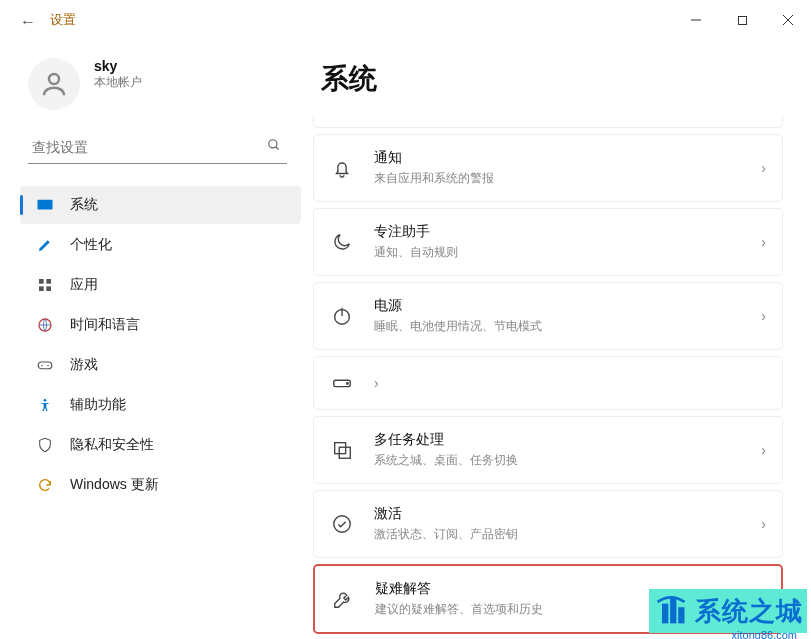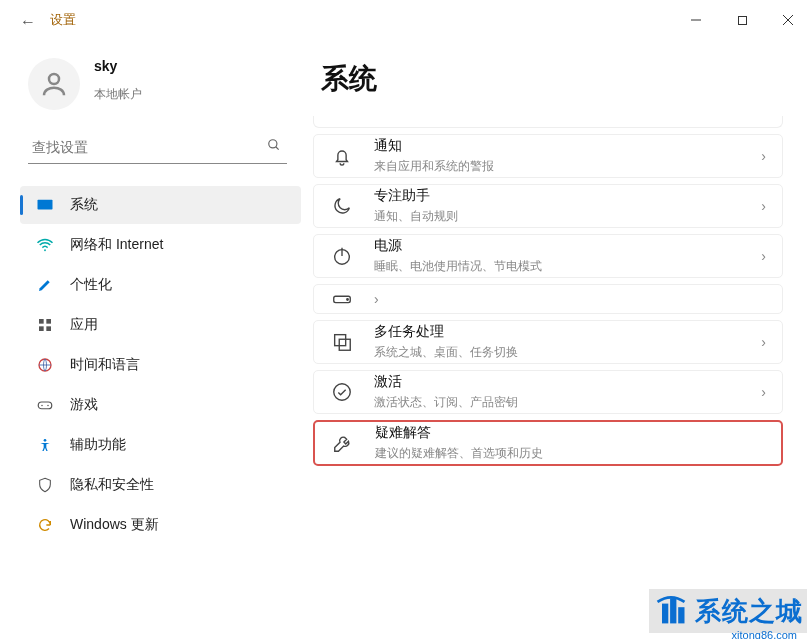--- a/index.html
+++ b/index.html
@@ -11,42 +11,42 @@
   .app-title { font-size: 13px; color: #a16207; }
   .titlebar-right { display: flex; }
   .winbtn { width: 46px; height: 32px; display: flex; justify-content: center; align-items: center; font-size: 12px; color: #333; cursor: pointer; }
   .winbtn svg { stroke: #333; }
   .body { display: flex; height: calc(639px - 40px); }
   .sidebar { width: 305px; padding: 10px 4px 0 20px; overflow-y: auto; }
   .profile { display: flex; gap: 14px; margin: 8px 0 20px 8px; }
   .avatar { width: 52px; height: 52px; border-radius: 50%; background: #f3f3f3; display: flex; justify-content: center; align-items: center; }
   .avatar svg { width: 30px; height: 30px; stroke: #888; fill: none; stroke-width: 2; }
   .username { font-size: 14px; font-weight: 600; color: #111; }
-  .account-type { font-size: 12px; color: #777; margin-top: 12px; }
+  .account-type { font-size: 12px; color: #777; }
   .search-box { display: flex; align-items: center; height: 34px; border-bottom: 1.5px solid #888; margin: 0 14px 22px 8px; padding: 0 6px 0 4px; }
   .search-box input { flex: 1; border: none; outline: none; font-size: 14px; background: transparent; color: #ef4444; }
   .search-icon { color: #666; font-size: 14px; }
   .nav { list-style: none; }
   .nav-item { display: flex; align-items: center; height: 38px; padding-left: 16px; gap: 16px; font-size: 14px; color: #222; border-radius: 4px; margin-bottom: 2px; cursor: pointer; position: relative; }
   .nav-item.selected { background: #f0f0f0; }
   .nav-item.selected::before { content: ""; position: absolute; left: 0; top: 9px; bottom: 9px; width: 3px; background: #1976d2; border-radius: 2px; }
   .nav-icon { width: 18px; height: 18px; display: inline-flex; justify-content: center; align-items: center; }
   .main { flex: 1; padding: 20px 28px 0 8px; overflow: hidden; position: relative; }
   .page-title { font-size: 28px; font-weight: 600; margin-bottom: 18px; color: #111; padding-left: 8px; }
   .cards { display: flex; flex-direction: column; gap: 6px; }
   .card-stub { height: 12px; border: 1px solid #eee; border-top: none; border-radius: 0 0 6px 6px; background: #fff; }
-  .card { display: flex; align-items: center; border: 1px solid #eee; border-radius: 5px; padding: 2px 16px; background: #fff; cursor: pointer; position: relative; }
+  .card { display: flex; align-items: center; border: 1px solid #eee; border-radius: 5px; padding: 14px 16px; background: #fff; cursor: pointer; position: relative; }
   .card.highlight { border: 2px solid #d9534f; }
   .card-icon { width: 24px; height: 24px; margin-right: 20px; display: flex; justify-content: center; align-items: center; color: #444; }
   .card-icon svg { width: 22px; height: 22px; stroke: #444; fill: none; stroke-width: 1.5; }
   .card-text { flex: 1; }
   .card-title { font-size: 14px; color: #111; margin-bottom: 3px; }
   .card-desc { font-size: 12px; color: #888; }
   .chevron { color: #888; font-size: 14px; }
-  .watermark { position: absolute; right: 4px; bottom: 6px; display: flex; align-items: center; gap: 6px; background: #e5e5e5; padding: 2px 4px; }
+  .watermark { position: absolute; right: 4px; bottom: 6px; display: flex; align-items: center; gap: 6px; background: #5eead4; padding: 2px 4px; }
   .watermark-text { font-family: sans-serif; font-weight: 700; font-size: 26px; color: #0a6ed1; letter-spacing: 1px; }
   .watermark-url { position: absolute; right: 10px; bottom: -8px; font-size: 11px; color: #0a6ed1; }
   .wm-logo svg { width: 36px; height: 36px; }
 </style>
 </head>
 <body>
 
 <div class="window">
   <div class="titlebar">
     <div class="titlebar-left">
@@ -102,29 +102,20 @@
         <li class="nav-item selected">
           <span class="nav-icon">
               <svg viewBox="0 0 24 24" width="18" height="18">
                 <rect x="2" y="5" width="20" height="13" rx="1" fill="#0078d4"></rect>
               </svg>
             </span>
           <span>系统</span>
         </li>
         <li class="nav-item">
           <span class="nav-icon">
-              <svg viewBox="0 0 24 24" width="18" height="18">
-                <path d="M2 9c6-6 14-6 20 0M5 12c4-4 10-4 14 0M8.5 15.5c2-2 5-2 7 0" fill="none" stroke="#0aa" stroke-width="2"></path>
-                <circle cx="12" cy="19" r="1.2" fill="#0aa"></circle>
-              </svg>
-            </span>
-          <span>网络和 Internet</span>
-        </li>
-        <li class="nav-item">
-          <span class="nav-icon">
               <svg viewBox="0 0 24 24" width="16" height="16">
                 <path d="M3 21l4-1 12-12-3-3L4 17z" fill="#0078d4"></path>
               </svg>
             </span>
           <span>个性化</span>
         </li>
         <li class="nav-item">
           <span class="nav-icon">
               <svg viewBox="0 0 24 24" width="16" height="16">
                 <rect x="3" y="3" width="7" height="7" fill="#555"></rect>

